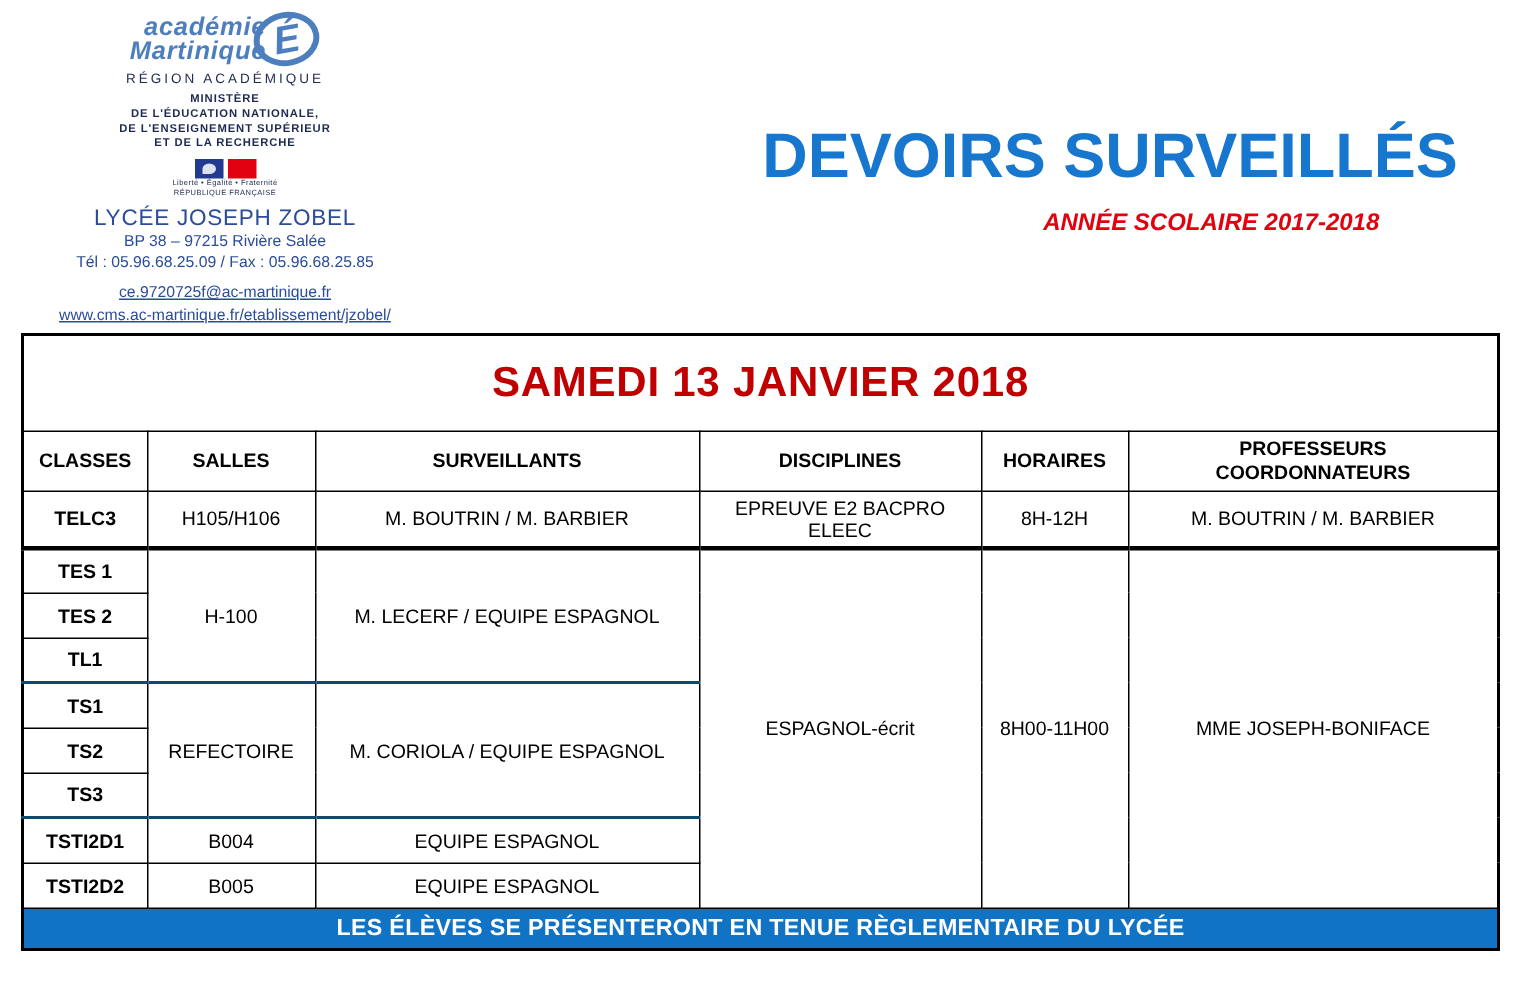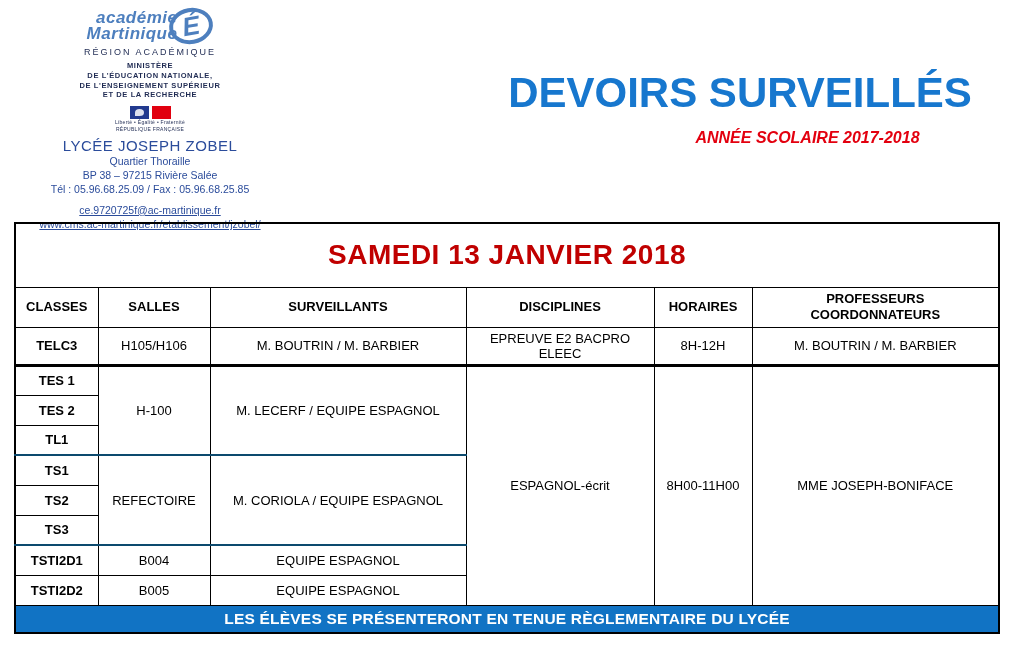--- a/index.html
+++ b/index.html
@@ -40,21 +40,21 @@
   .flag-r{background:var(--flag-red);}
   .flag-motto{font-size:5px;line-height:1.3;color:var(--dark-navy);letter-spacing:.3px;}
   .school{margin-top:5px;color:var(--navy);}
   .school-name{font-size:15px;font-weight:normal;letter-spacing:.5px;}
   .school-line{font-size:10.5px;line-height:1.35;}
   .links{margin-top:6px;}
   .link{display:block;font-size:10.5px;line-height:1.4;color:var(--navy);
     text-decoration:underline;}
 
   
-  .title-block{position:absolute;left:480px;top:69px;width:520px;text-align:center;}
+  .title-block{position:absolute;left:480px;top:80px;width:520px;text-align:center;}
   .main-title{font-size:42px;font-weight:bold;color:var(--blue-title);
     letter-spacing:0px;white-space:nowrap;}
   .sub-title{margin-top:12px;padding-left:135px;font-size:16px;font-weight:bold;
     font-style:italic;color:var(--red-subtitle);white-space:nowrap;}
 
   
   table.sched{position:absolute;left:14px;top:222px;width:984px;
     border-collapse:collapse;border:2px solid #000;table-layout:fixed;}
   .sched td,.sched th{border:1px solid #000;text-align:center;vertical-align:middle;
     font-size:13px;padding:3px 3px;overflow:hidden;}
@@ -93,21 +93,20 @@
     <div class="flag">
       <div class="flag-rects">
         <span class="flag-b"></span>
         <span class="flag-r"></span>
       </div>
       <div class="flag-motto">Liberté • Égalité • Fraternité</div>
       <div class="flag-motto">RÉPUBLIQUE FRANÇAISE</div>
     </div>
     <div class="school">
       <div class="school-name">LYCÉE JOSEPH ZOBEL</div>
-      <div class="school-line">Quartier Thoraille</div>
       <div class="school-line">BP 38 – 97215 Rivière Salée</div>
       <div class="school-line">Tél : 05.96.68.25.09 / Fax : 05.96.68.25.85</div>
     </div>
     <div class="links">
       <a href="#" class="link">ce.9720725f@ac-martinique.fr</a>
       <a href="#" class="link">www.cms.ac-martinique.fr/etablissement/jzobel/</a>
     </div>
   </div>
 
   <div class="title-block">

